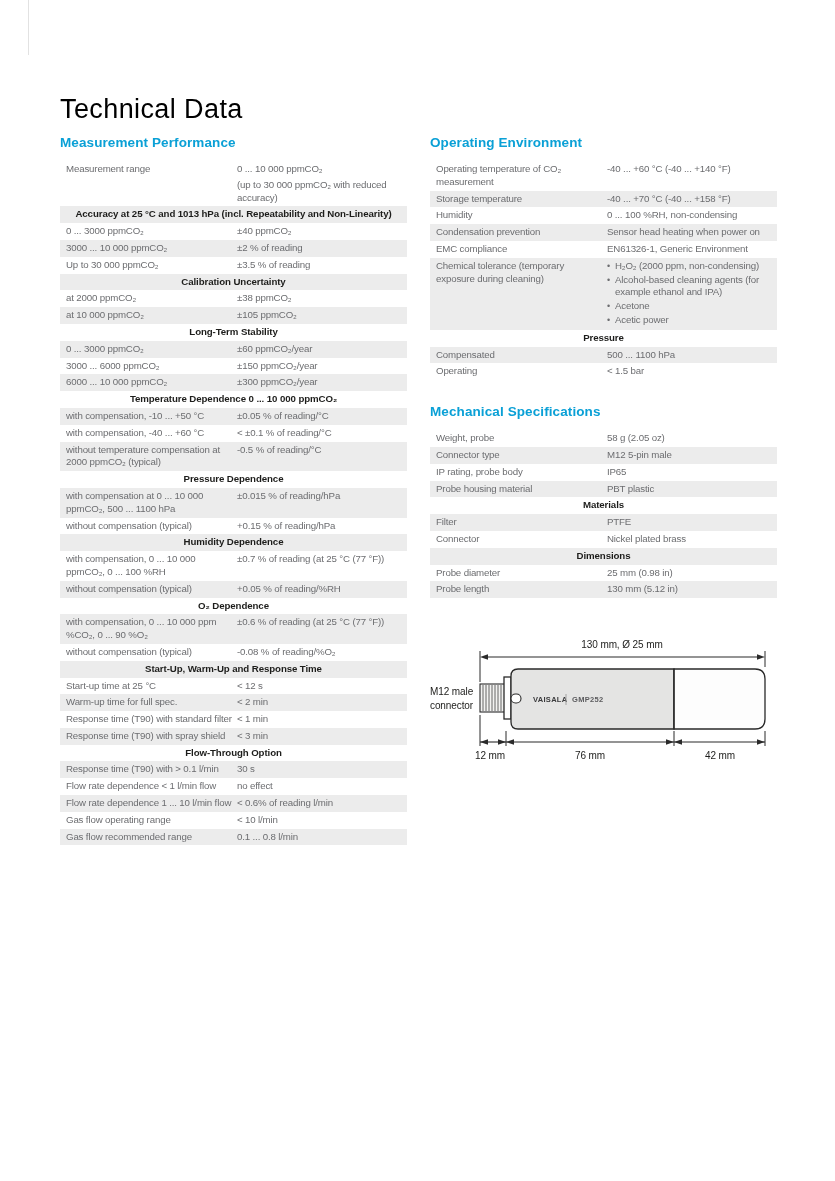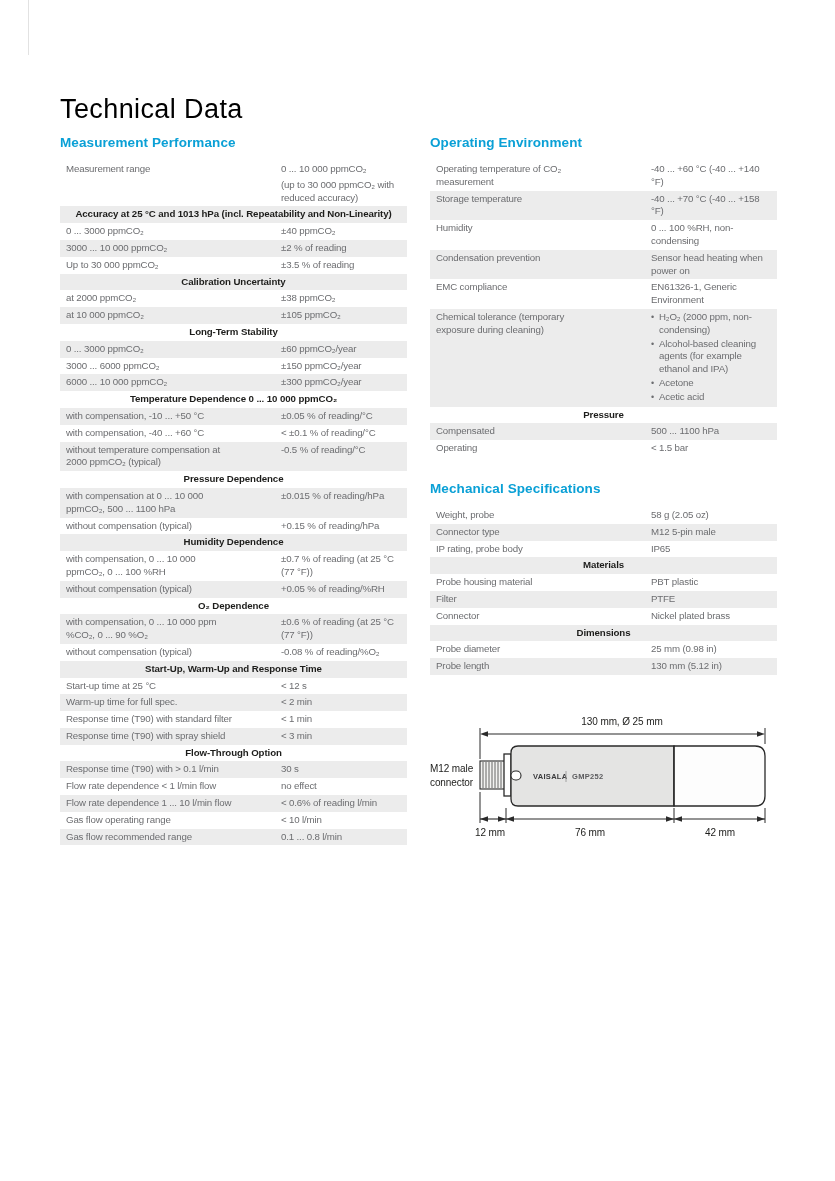--- a/index.html
+++ b/index.html
@@ -15,21 +15,21 @@
   }
   .col{position:absolute;top:125px;}
   .col-left{left:60px;width:347px;}
   .col-right{left:430px;width:347px;}
   .section{margin:0 0 24px 0;}
   .section-heading{
     color:#0aa0d6;font-weight:bold;font-size:13.5px;
     margin:10px 0 11px 0;letter-spacing:0.1px;
   }
   .spec-table{width:100%;font-size:9.7px;color:#6c6d70;letter-spacing:-0.15px;}
-  .row{display:flex;padding:2px 6px;line-height:1.32;gap:44px;}
+  .row{display:flex;padding:2px 6px;line-height:1.32;}
   .row:nth-child(even){background:#ececec;}
   .row .label{flex:0 0 166px;padding-right:5px;}
   .row .value{flex:1;min-width:0;}
   .row.header{font-weight:bold;color:#1d1d1b;letter-spacing:-0.1px;}
   .row.header .label{flex:1 1 auto;white-space:nowrap;padding-right:0;text-align:center;}
   .vline.cont{margin-top:3px;}
   .bullet-item{display:flex;gap:5px;margin:0 0 1px 0;}
   .bullet-item .bullet{flex:none;font-size:9px;line-height:1.4;}
   .diagram{margin-top:12px;}
   .diagram text{font-family:"Liberation Sans","DejaVu Sans",sans-serif;}
@@ -286,21 +286,21 @@
             <div class="bullet-item">
               <span class="bullet">•</span>
               <span>Alcohol-based cleaning agents (for example ethanol and IPA)</span>
             </div>
             <div class="bullet-item">
               <span class="bullet">•</span>
               <span>Acetone</span>
             </div>
             <div class="bullet-item">
               <span class="bullet">•</span>
-              <span>Acetic acid</span>
+              <span>Acetic power</span>
             </div>
           </div>
         </div>
         <div class="row header">
           <div class="cell label">Pressure</div>
         </div>
         <div class="row spec">
           <div class="cell label">Compensated</div>
           <div class="cell value">
             <div class="vline">500 ... 1100 hPa</div>
@@ -329,28 +329,28 @@
           <div class="cell value">
             <div class="vline">M12 5-pin male</div>
           </div>
         </div>
         <div class="row spec">
           <div class="cell label">IP rating, probe body</div>
           <div class="cell value">
             <div class="vline">IP65</div>
           </div>
         </div>
+        <div class="row spec">
+          <div class="cell label">Probe housing material</div>
+          <div class="cell value">
+            <div class="vline">PBT plastic</div>
+          </div>
+        </div>
         <div class="row header">
           <div class="cell label">Materials</div>
-        </div>
-        <div class="row spec">
-          <div class="cell label">Probe housing material</div>
-          <div class="cell value">
-            <div class="vline">PBT plastic</div>
-          </div>
         </div>
         <div class="row spec">
           <div class="cell label">Filter</div>
           <div class="cell value">
             <div class="vline">PTFE</div>
           </div>
         </div>
         <div class="row spec">
           <div class="cell label">Connector</div>
           <div class="cell value">

